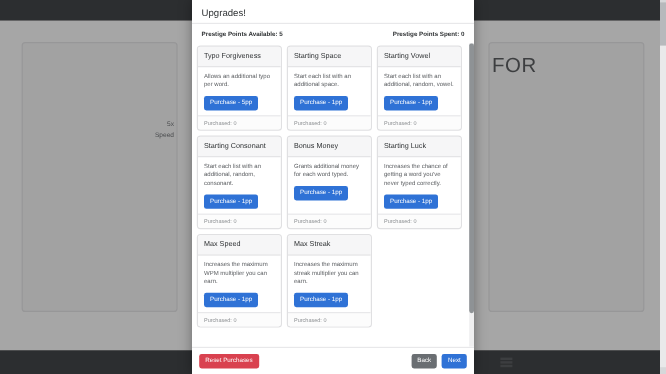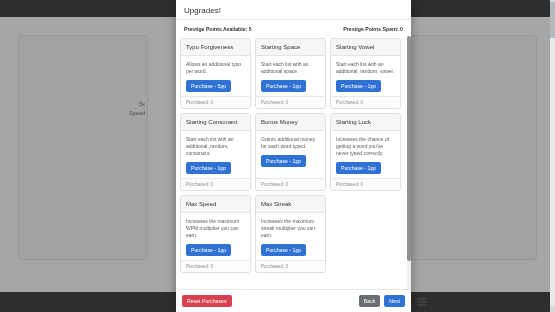--- a/index.html
+++ b/index.html
@@ -107,21 +107,21 @@
 
   .overlay {
     position: absolute;
     inset: 0;
     background: rgba(60,60,60,0.46);
   }
 
   
   .modal {
     position: absolute;
-    left: 176px;
+    left: 160px;
     top: 0;
     width: 235px;
     height: 312px;
     background: #ffffff;
     display: flex;
     flex-direction: column;
     box-shadow: 0 0 10px rgba(0,0,0,0.35);
   }
 
   .modal-header {
@@ -276,20 +276,21 @@
   .outer-arrow.bottom { bottom: 0; }
 </style>
 </head>
 <body>
 
 <div id="app">
 
   <div class="bg-content">
     <div class="bg-card left"></div>
     <div class="bg-card right"></div>
+    <div class="bg-word">FOR</div>
     <div class="bg-stat s1">5x</div>
     <div class="bg-stat s2">Speed</div>
   </div>
 
   <div class="bg-navbar">
     <div class="hamburger">
       <i></i>
         <i></i>
         <i></i>
     </div>

